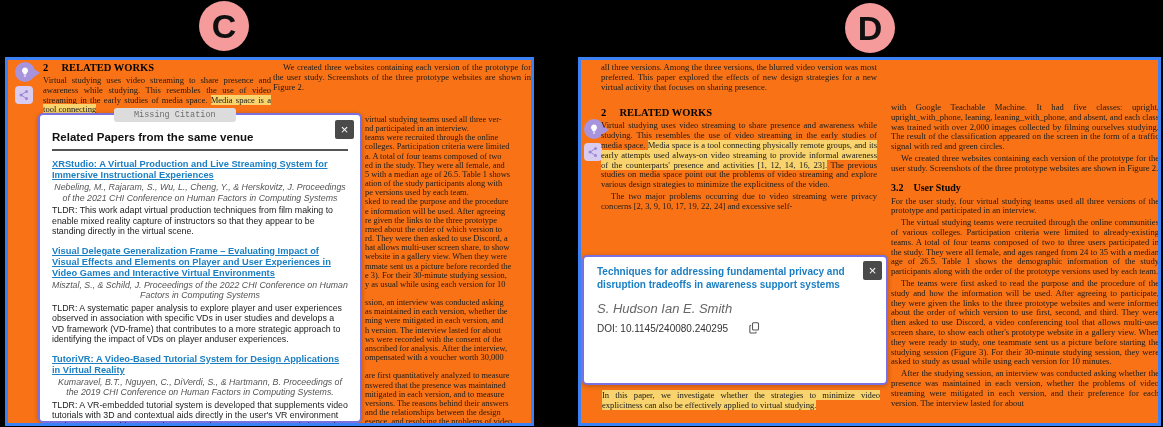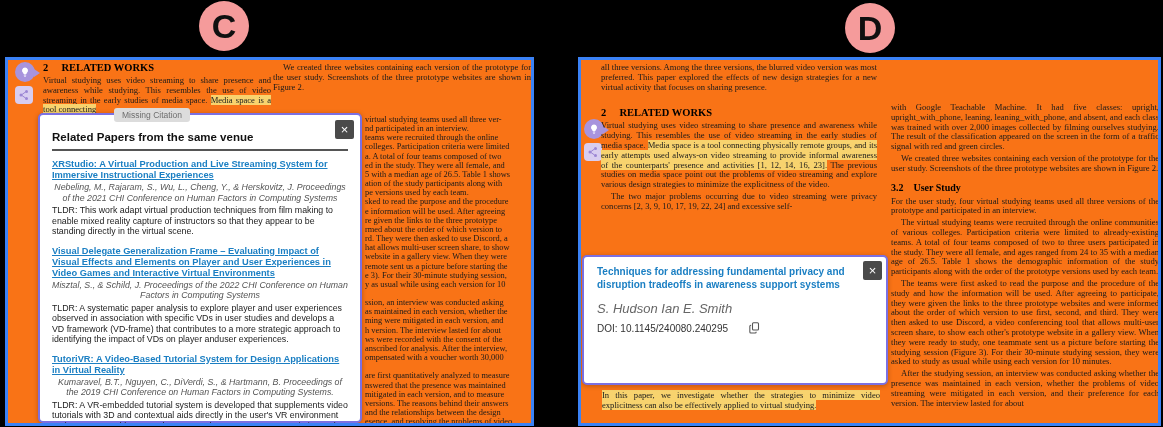--- a/index.html
+++ b/index.html
@@ -57,22 +57,22 @@
          z-index:10;font-family:"Liberation Sans", sans-serif;
          box-shadow:0 1px 5px rgba(0,0,0,0.25);box-sizing:border-box;}
   #popup-c{left:30px;top:53px;width:324px;height:310px;padding:10px 12px;}
   #popup-d{left:1px;top:195px;width:306px;height:130px;padding:9px 13px;}
   .close-btn{position:absolute;width:19px;height:19px;background:#4a4a4a;color:#fff;
       display:flex;align-items:center;justify-content:center;
       font:13px "Liberation Sans", sans-serif;border-radius:2px;cursor:pointer;z-index:12;}
   #close-c{right:6px;top:5px;}
   #close-d{right:4px;top:4px;}
   .badge{position:absolute;top:-7px;left:74px;background:#dcdcdc;color:#6e6e6e;
-      font-size:8.5px;padding:2px 8px;border-radius:3px;z-index:13;
-      font-family:Liberation Sans, sans-serif;}
+      font-size:8.5px;padding:2px 20px;border-radius:3px;z-index:13;
+      font-family:Liberation Mono, monospace;}
   .popup-title{font-weight:bold;font-size:11.5px;color:#111;margin-top:6px;}
   .divider{height:2px;background:#555;margin:6px 0 8px 0;}
 
   .paper{margin-bottom:9px;}
   .paper-title{font-weight:bold;font-size:9.3px;line-height:11px;color:#1b7fc3;cursor:pointer;text-decoration:underline;}
   .paper-authors{font-style:italic;font-size:8.8px;line-height:10.5px;color:#555;margin-top:1px;text-align:center;}
   .paper-tldr{font-size:8.8px;line-height:10.5px;color:#222;margin-top:2px;}
 
   
   .d-pop-title{font-weight:bold;font-size:10px;line-height:12.5px;color:#1b7fc3;
@@ -131,21 +131,21 @@
       <div class="frag-line">5 with a median age of 26.5. Table 1 shows</div>
       <div class="frag-line">ation of the study participants along with</div>
       <div class="frag-line">pe versions used by each team.</div>
       <div class="frag-line">sked to read the purpose and the procedure</div>
       <div class="frag-line">e information will be used. After agreeing</div>
       <div class="frag-line">re given the links to the three prototype</div>
       <div class="frag-line">rmed about the order of which version to</div>
       <div class="frag-line">rd. They were then asked to use Discord, a</div>
       <div class="frag-line">hat allows multi-user screen share, to show</div>
       <div class="frag-line">website in a gallery view. When they were</div>
-      <div class="frag-line">remote sent us a picture before starting the</div>
+      <div class="frag-line">mmate sent us a picture before recorded the</div>
       <div class="frag-line">e 3). For their 30-minute studying session,</div>
       <div class="frag-line">y as usual while using each version for 10</div>
       <div class="frag-line"></div>
       <div class="frag-line">ssion, an interview was conducted asking</div>
       <div class="frag-line">as maintained in each version, whether the</div>
       <div class="frag-line">ming were mitigated in each version, and</div>
       <div class="frag-line">h version. The interview lasted for about</div>
       <div class="frag-line">ws were recorded with the consent of the</div>
       <div class="frag-line">anscribed for analysis. After the interview,</div>
       <div class="frag-line">ompensated with a voucher worth 30,000</div>

